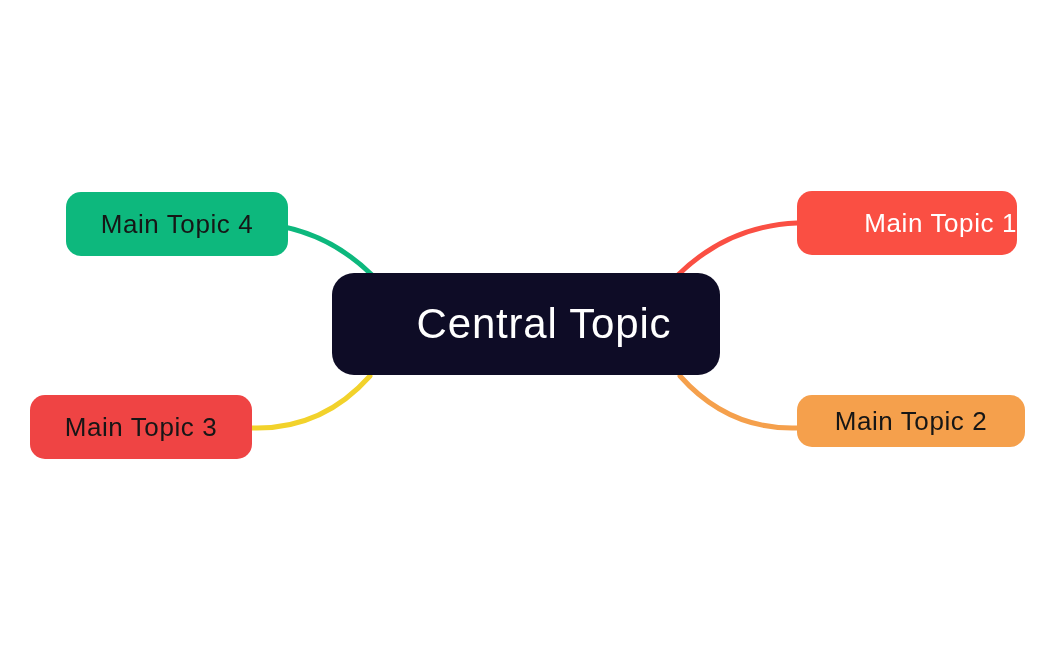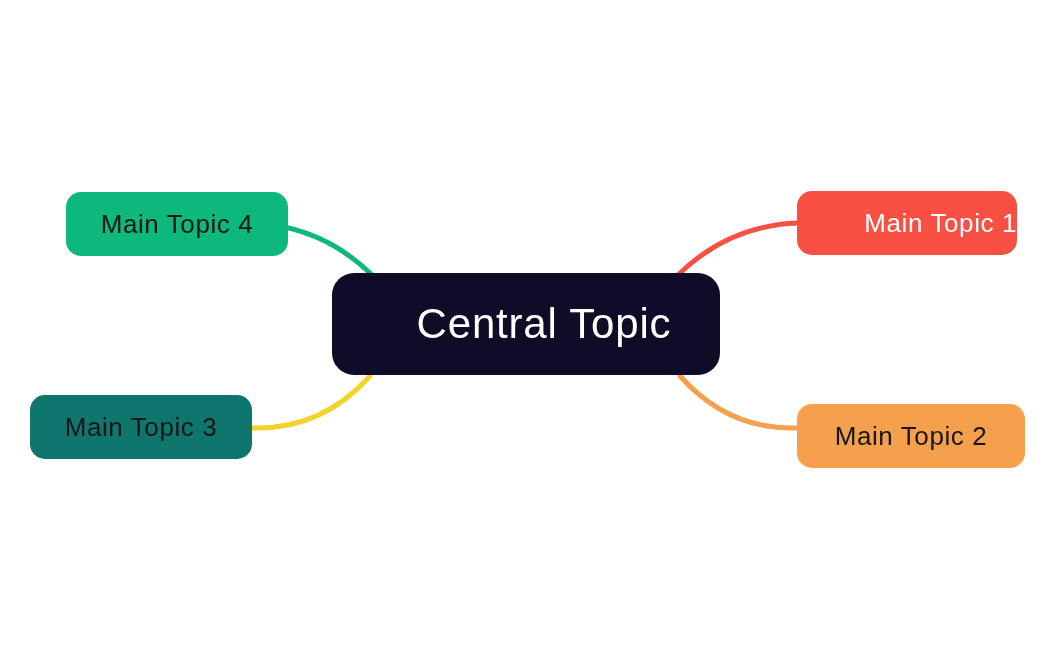--- a/index.html
+++ b/index.html
@@ -36,21 +36,21 @@
 
   .node-central {
     left: 332px; top: 273px;
     width: 388px; height: 102px;
     border-radius: 22px;
     font-size: 42px;
     letter-spacing: 0.8px;
   }
 
   .node-topic1 { left: 797px; top: 191px; width: 220px; height: 64px; }
-  .node-topic2 { left: 797px; top: 404px; width: 228px; height: 64px; }
+  .node-topic2 { left: 797px; top: 395px; width: 228px; height: 52px; }
   .node-topic3 { left: 30px;  top: 395px; width: 222px; height: 64px; }
   .node-topic4 { left: 30px;  top: 192px; width: 222px; height: 64px; margin-left: 36px; }
 
   .node-label { display: inline-block; }
 </style>
 </head>
 <body>
 
 <div class="stage" style="background: rgb(255, 255, 255);">
 
@@ -66,21 +66,21 @@
   </div>
 
   <div class="node node-topic1" style="background: rgb(250, 79, 67); color: rgb(255, 255, 255); justify-content: flex-end;">
     <span class="node-label">Main Topic 1</span>
   </div>
 
   <div class="node node-topic2" style="background: rgb(245, 160, 76); color: rgb(22, 22, 22);">
     <span class="node-label">Main Topic 2</span>
   </div>
 
-  <div class="node node-topic3" style="background: #0f766e; color: rgb(22, 22, 22); text-align: center;">
+  <div class="node node-topic3" style="background: #ef4444; color: rgb(22, 22, 22); text-align: center;">
     <span class="node-label">Main Topic 3</span>
   </div>
 
   <div class="node node-topic4" style="background: rgb(13, 184, 125); color: rgb(22, 22, 22);">
     <span class="node-label">Main Topic 4</span>
   </div>
 
 </div>
 
 </body></html>

